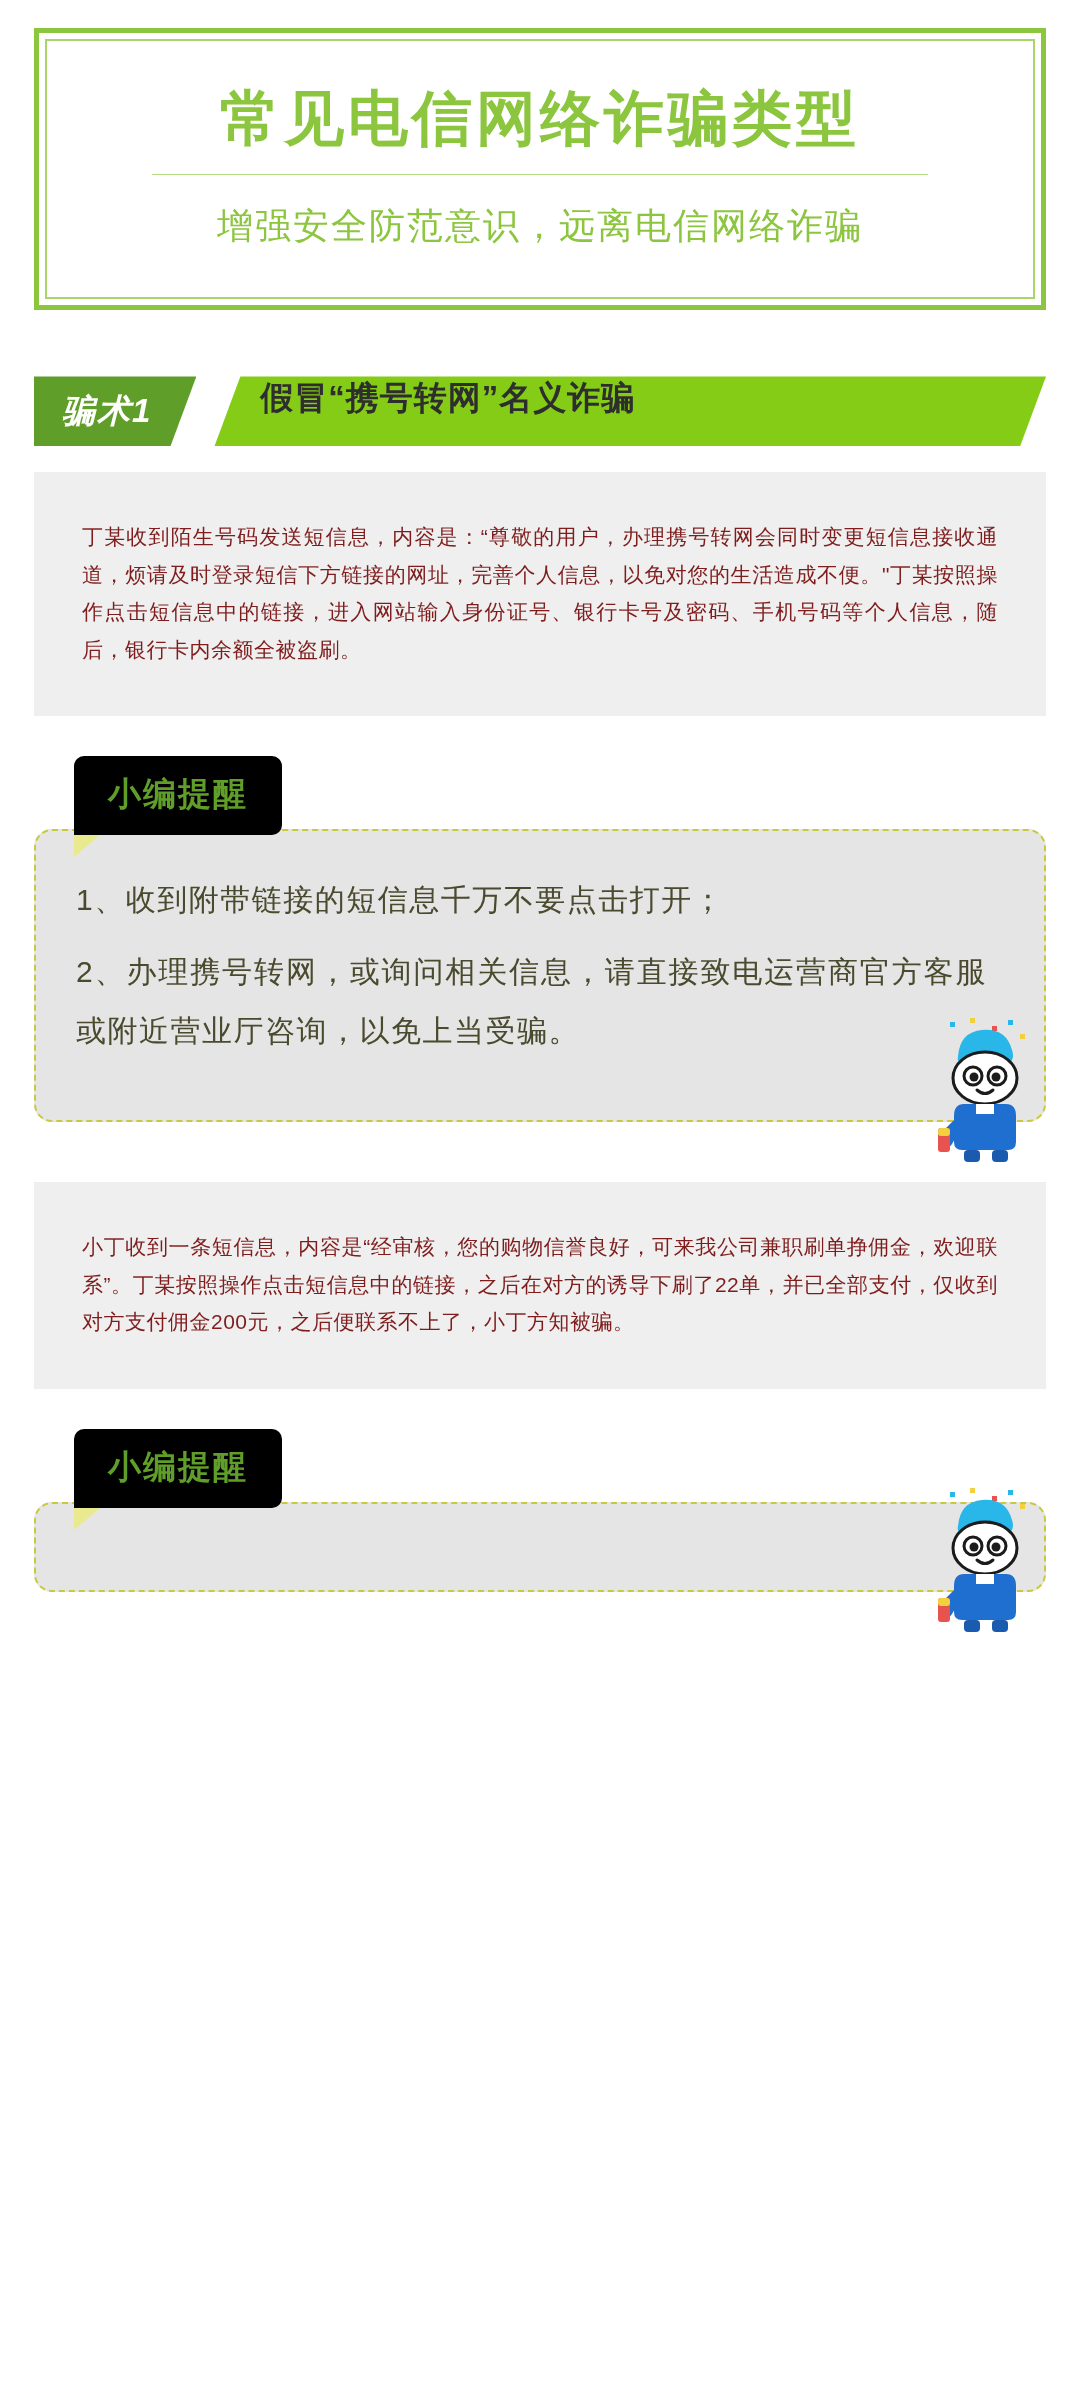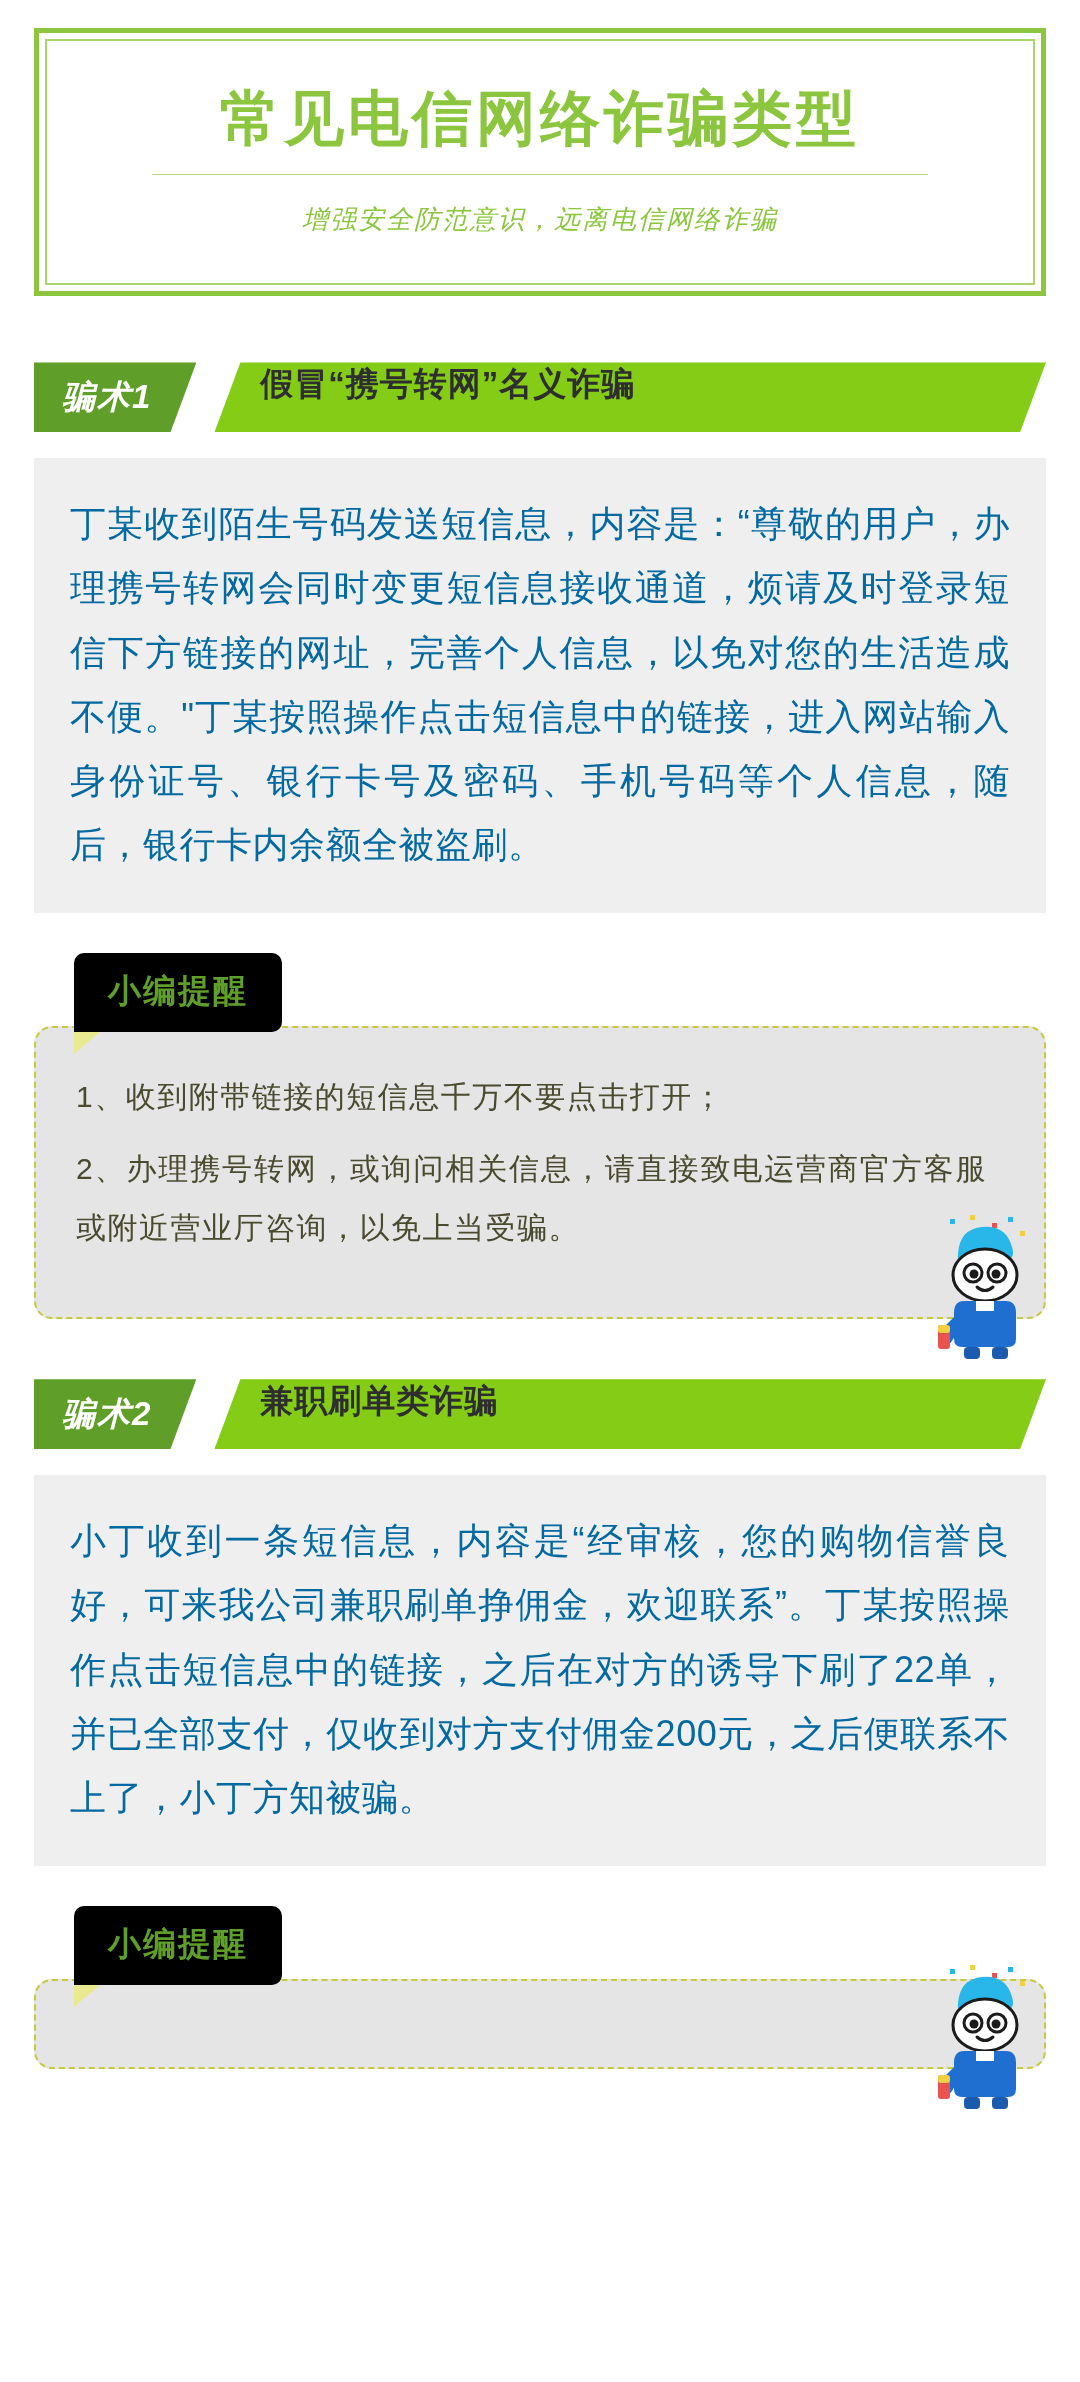--- a/index.html
+++ b/index.html
@@ -44,26 +44,25 @@
     line-height: 1.25;
     margin: 0 0 18px 0;
   }
   .header-rule {
     width: 82%;
     height: 1px;
     background: #b8dc86;
     margin: 0 auto 26px auto;
   }
   .header-sub {
-    font-size: 26px;
+    font-size: 36px;
     color: #8cc63f;
     letter-spacing: 2px;
     line-height: 1.4;
     margin: 0;
-    font-style: italic;
   }
 
   
   .section {
     margin-bottom: 10px;
   }
   .label-bar {
     position: relative;
     display: flex;
     align-items: stretch;
@@ -113,24 +112,24 @@
   }
 
   
   .story {
     background: #efefef;
     padding: 34px 36px 36px 36px;
     box-sizing: border-box;
     margin-bottom: 40px;
   }
   .story p {
-    margin: 0;
-    font-size: 36px;
+    margin: 12px;
+    font-size: 21px;
     line-height: 1.78;
-    color: #0369a1;
+    color: #7f1d1d;
     text-align: justify;
     letter-spacing: 0.5px;
   }
 
   
   .tipwrap {
     position: relative;
     margin-bottom: 60px;
   }
   .tip-head {
@@ -235,27 +234,20 @@
             <rect x="8" y="112" width="12" height="8" rx="3" fill="#f3d03e"></rect>
             <rect x="34" y="134" width="16" height="12" rx="4" fill="#1a5bb0"></rect>
             <rect x="62" y="134" width="16" height="12" rx="4" fill="#1a5bb0"></rect>
           </g>
         </svg>
       </div>
     </div>
   </div>
 
   <div class="section">
-    <div class="label-bar">
-      <div class="label-tag">骗术2</div>
-      <div class="label-body">
-        <span class="label-body-text">兼职刷单类诈骗</span>
-        <span class="label-accent"></span>
-      </div>
-    </div>
 
     <div class="story">
       <p>小丁收到一条短信息，内容是“经审核，您的购物信誉良好，可来我公司兼职刷单挣佣金，欢迎联系”。丁某按照操作点击短信息中的链接，之后在对方的诱导下刷了22单，并已全部支付，仅收到对方支付佣金200元，之后便联系不上了，小丁方知被骗。</p>
     </div>
 
     <div class="tipwrap">
       <div class="tip-head">小编提醒</div>
       <div class="tip-body">
         <svg class="mascot" viewBox="0 0 120 150" xmlns="http://www.w3.org/2000/svg">
           <g>

